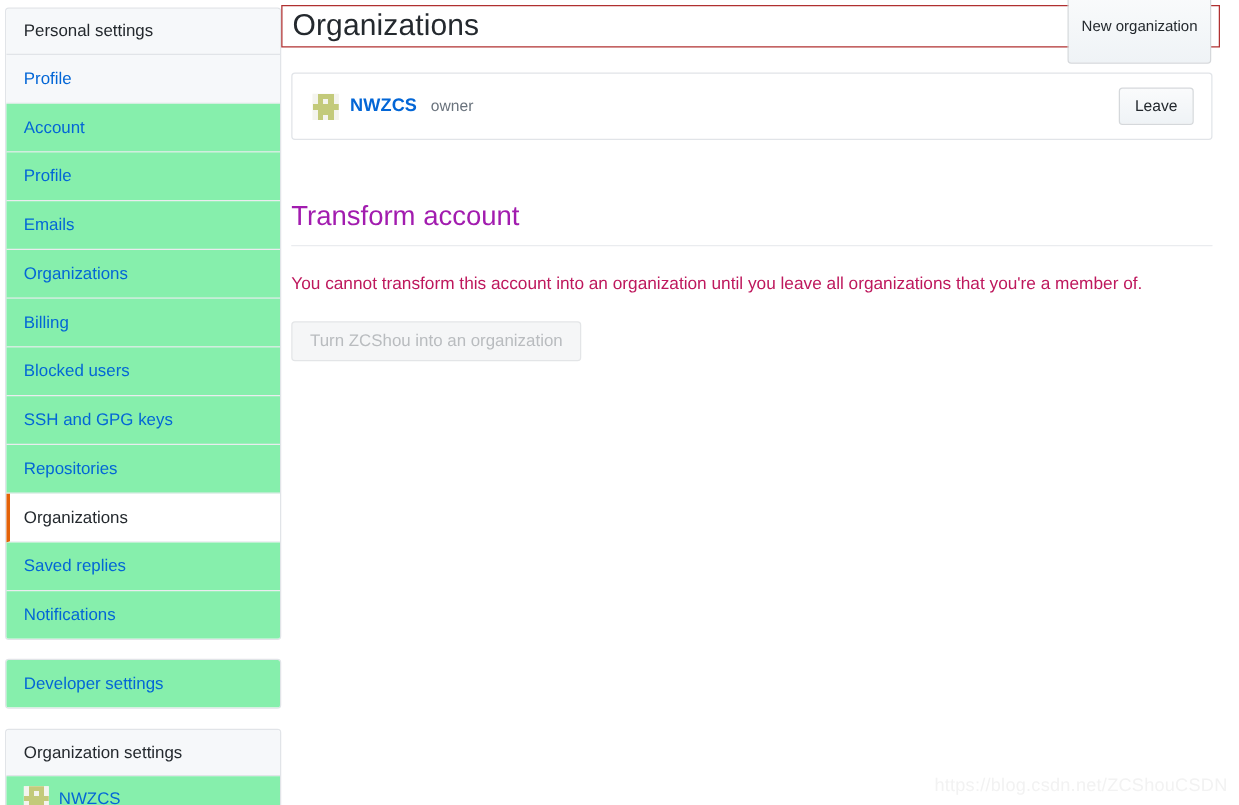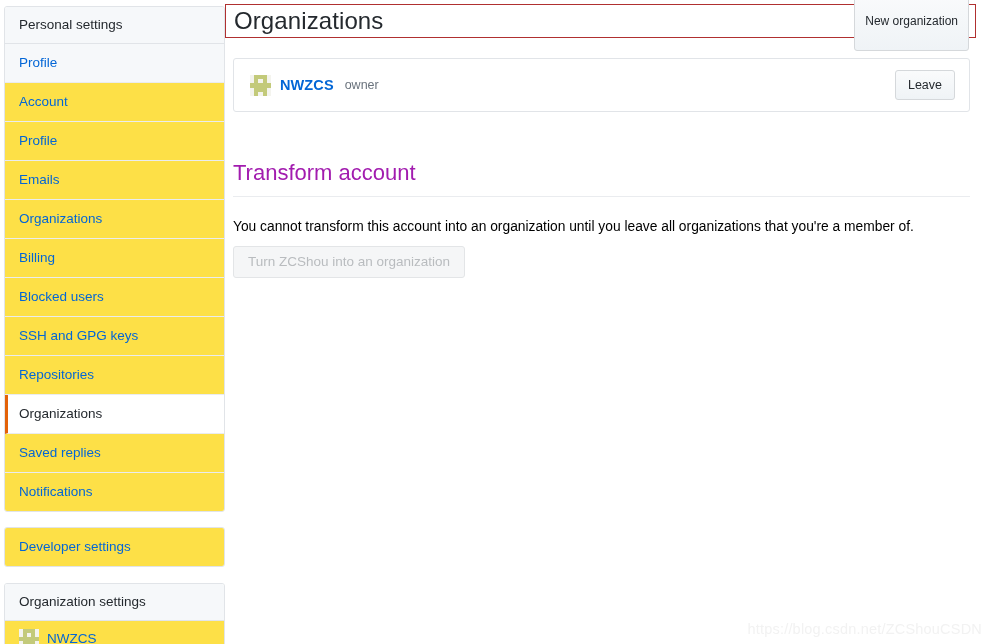--- a/index.html
+++ b/index.html
@@ -48,21 +48,21 @@
     border-bottom: 1px solid #e1e4e8;
     line-height: 20px;
   }
   .nav-item {
     display: block;
     padding: 9px 0 9px 14px;
     font-size: 13.5px;
     line-height: 20px;
     color: #0366d6;
     border-bottom: 1px solid #eaecef;
-    background: #fde047;
+    background: #86efac;
     position: relative;
     box-sizing: border-box;
   }
   .nav-item:last-child { border-bottom: none; }
   .nav-item.shaded { background: #f6f8fa; }
   .nav-item.selected {
     color: #24292e;
     background: #ffffff;
     border-left: 3px solid #e36209;
     padding-left: 11px;
@@ -180,25 +180,25 @@
   }
   .rule {
     height: 1px;
     background: #eaecef;
     border: 0;
     margin: 0 0 0 0;
     width: 737px;
   }
   .body-text {
     font-size: 13.8px;
-    color: #000000;
+    color: #be185d;
     line-height: 20px;
     margin: 20px 0 0 0;
   }
-  .btn-row { margin-top: 9px; }
+  .btn-row { margin-top: 20px; }
 
   .watermark {
     position: absolute;
     right: 9px;
     bottom: 7px;
     font-size: 14.5px;
     color: #f2f2f2;
     letter-spacing: 0.2px;
     user-select: none;
   }

